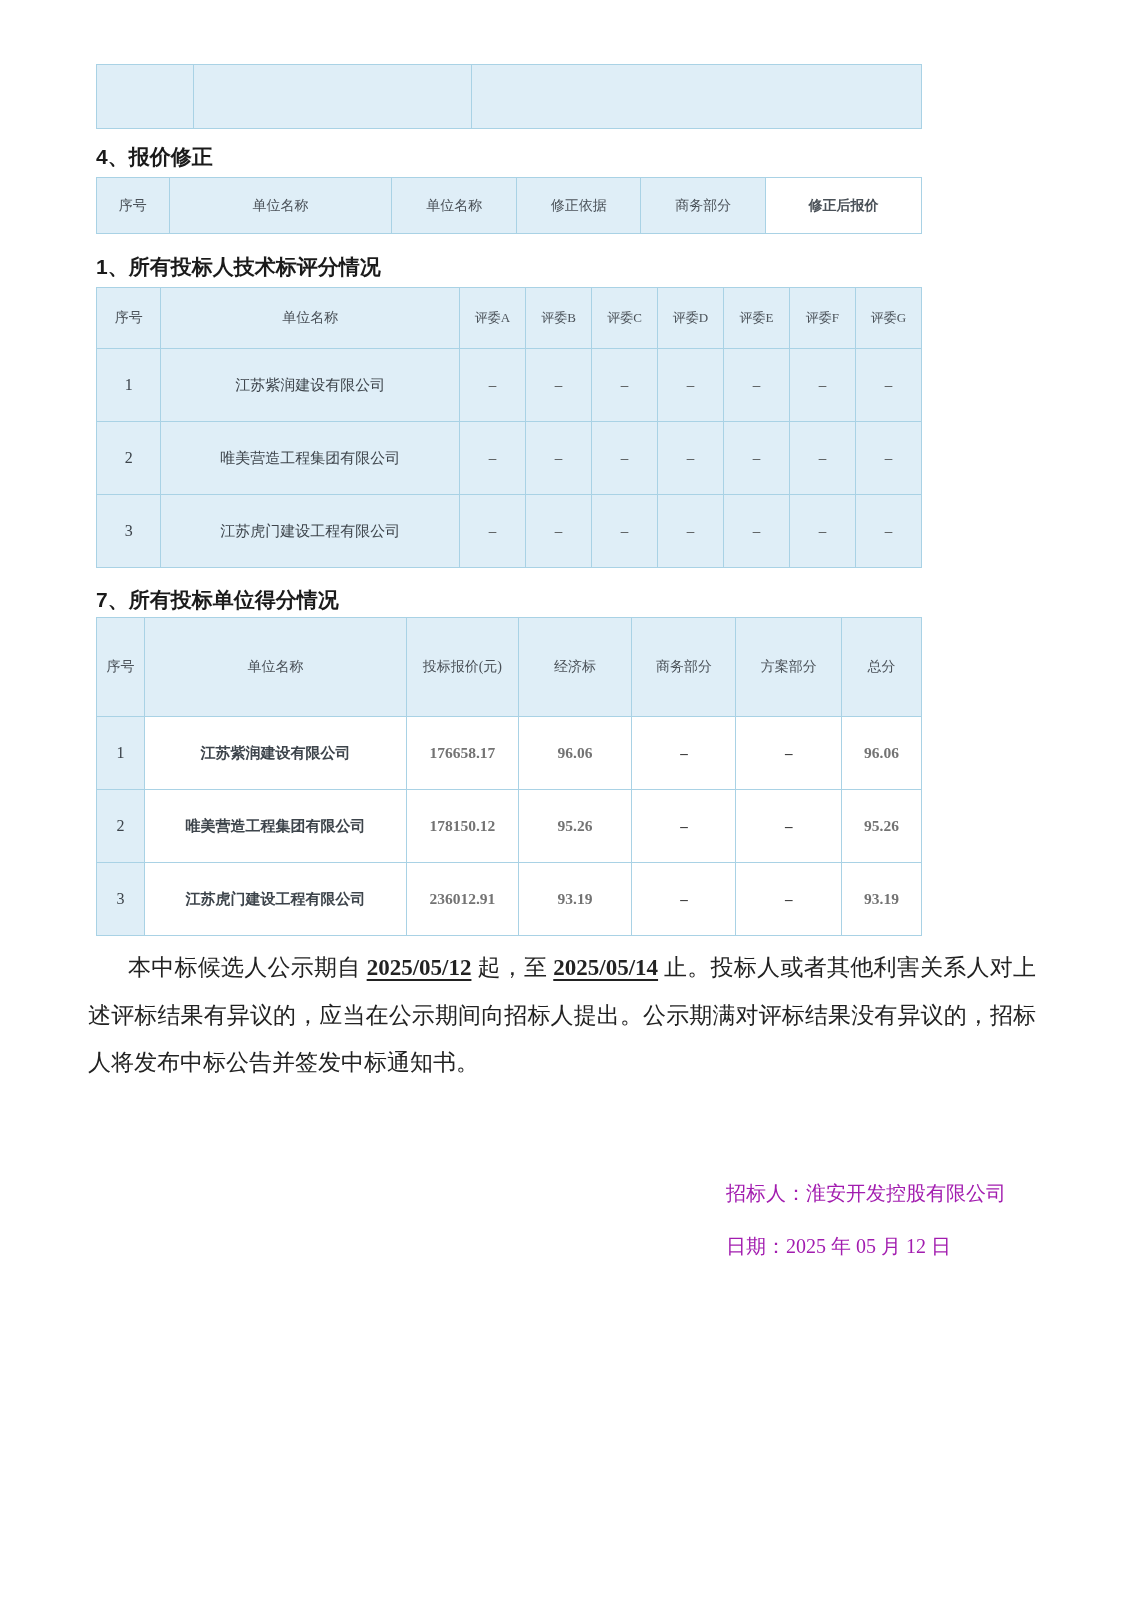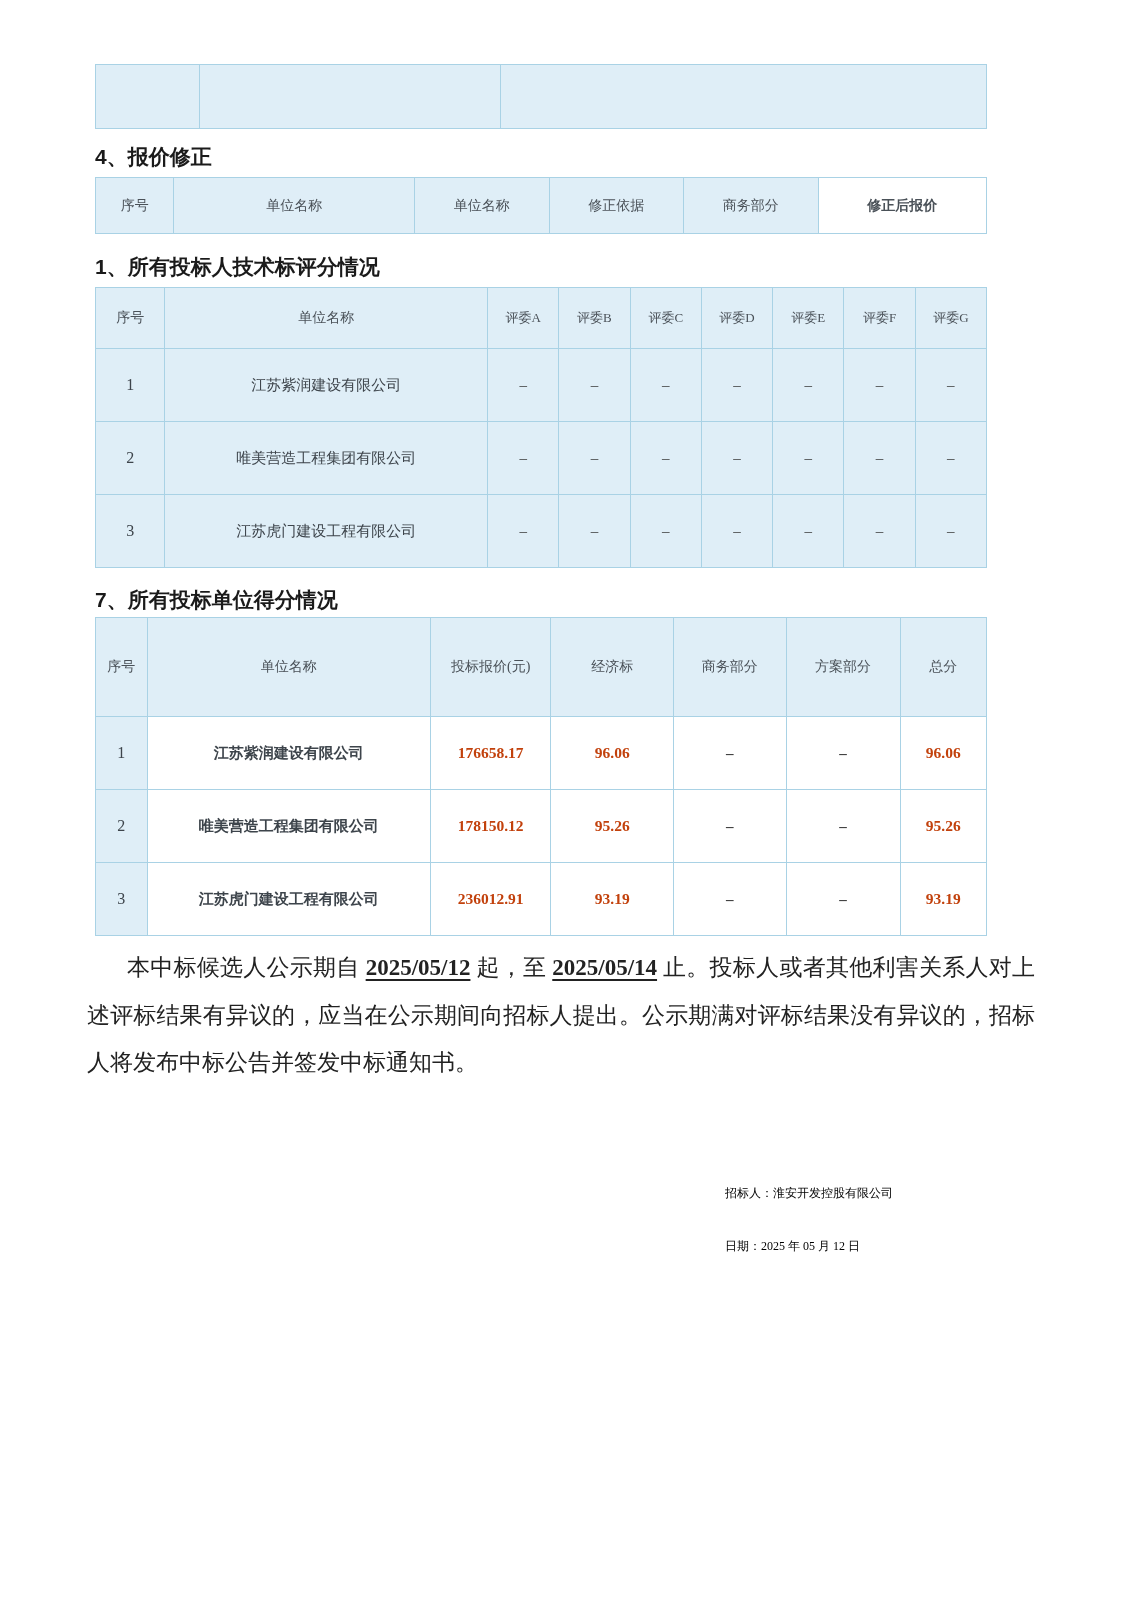--- a/index.html
+++ b/index.html
@@ -1,33 +1,33 @@
 <!DOCTYPE html>
 <html><head>
 <meta charset="utf-8">
 <style>
   html,body{margin:0;padding:0;}
   body{
     width:1131px;height:1600px;overflow:hidden;background:#ffffff;
     font-family:"Liberation Serif","DejaVu Serif",serif;color:#333;
     position:relative;
   }
-  .content{padding-left:60px;padding-right:0;width:942px;margin-left:35px;}
-
-  table{border-collapse:collapse;table-layout:fixed;width:892px;}
+  .content{padding-left:96px;padding-right:0;width:942px;}
+
+  table{border-collapse:collapse;table-layout:fixed;width:826px;}
   td{
     border:1px solid #a9d2e5;background:#dfeef7;text-align:center;
     vertical-align:middle;color:#4a5158;overflow:hidden;
     font-family:"Liberation Serif","DejaVu Serif",serif;
   }
   td.white{background:#ffffff;font-weight:bold;}
   .hdr-sm{font-size:14px;}
   .hdr-xs{font-size:13px;}
   .name-cell{font-size:15px;color:#3d444b;}
-  .num-cell{font-size:15.5px;color:#c2410c;}
+  .num-cell{font-size:15.5px;color:#737373;}
   .seq-cell{font-size:16px;color:#3d444b;}
   .dash-cell{font-size:15px;color:#333;}
 
   .top-table{margin-top:64px;}
   .top-table td{height:61px;}
 
   h2.sec{
     font-family:"Liberation Sans","DejaVu Sans",sans-serif;
     font-weight:bold;font-size:21px;line-height:26px;color:#1a1a1a;
     margin:0;padding:0;
@@ -50,21 +50,21 @@
     font-size:23px;line-height:47.5px;color:#222;
     text-align:justify;text-indent:40px;
   }
   .notice .date{
     font-weight:bold;
     text-decoration:underline;text-underline-offset:4px;text-decoration-thickness:2px;
     font-family:"Liberation Serif","DejaVu Serif",serif;
   }
   .signature{
     margin-top:80px;margin-left:630px;
-    font-size:12px;line-height:53px;color:#000000;white-space:nowrap;
+    font-size:20px;line-height:53px;color:#a21caf;white-space:nowrap;
   }
 </style>
 </head>
 <body>
 
 <div class="content">
 
   <table class="top-table">
     <colgroup>
         <col style="width:11.7%">

